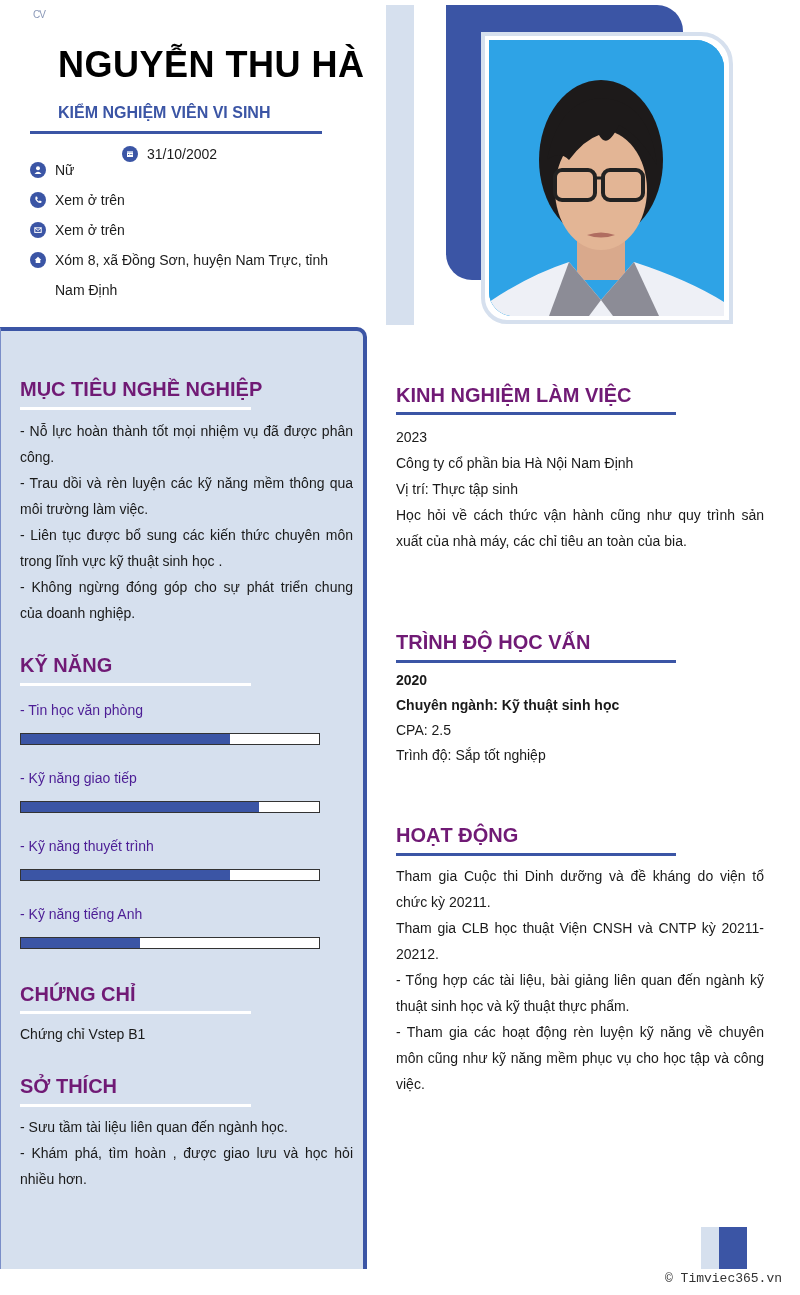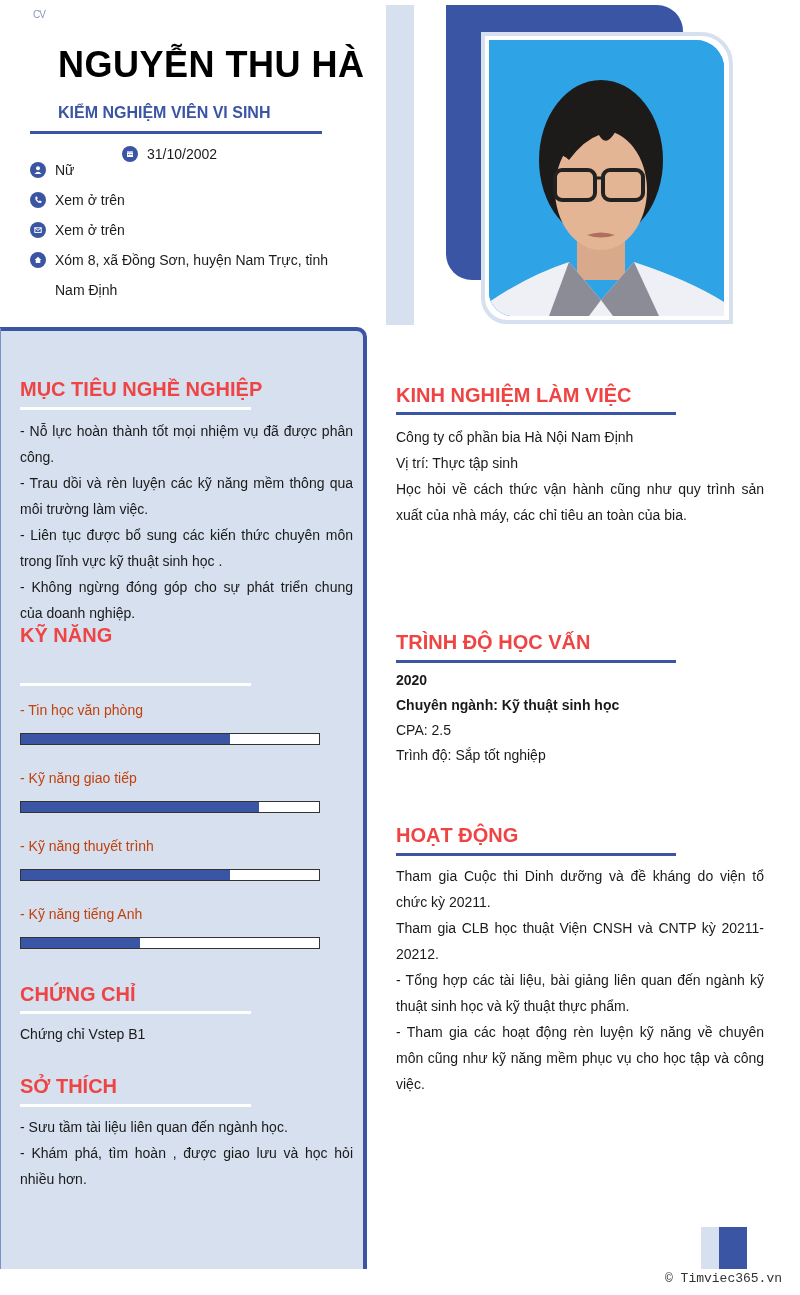--- a/index.html
+++ b/index.html
@@ -26,30 +26,30 @@
   .vbar { left: 386px; top: 5px; width: 12px; height: 320px; background: #d6e0ee; }
 
   
   .photo-bg { left: 446px; top: 5px; width: 237px; height: 275px; background: #3b55a5; border-radius: 0 26px 0 26px; }
   .photo-frame { left: 481px; top: 32px; width: 252px; height: 292px; background: #ffffff; border: 4px solid #d6e0ee; border-radius: 0 32px 0 26px; padding: 0; }
   .photo { position: absolute; left: 4px; top: 4px; width: 235px; height: 276px; border-radius: 0 28px 0 24px; overflow: hidden; background: #2ea3e6; }
 
   
   .sidebar { left: 0; top: 327px; width: 367px; height: 942px; background: #d6e0ee; border-top: 4px solid #3b55a5; border-right: 4px solid #3b55a5; border-left: 1px solid #7a8ec8; border-radius: 0 10px 0 0; }
 
-  .sec-title { position: absolute; font-size: 20px; font-weight: 700; color: #ef4444; }
+  .sec-title { position: absolute; font-size: 20px; font-weight: 700; color: #701a75; }
   .sec-line-w { position: absolute; left: 20px; width: 231px; height: 3px; background: #ffffff; }
   .sec-line-b { position: absolute; left: 396px; width: 280px; height: 3px; background: #3b55a5; }
 
   .para { position: absolute; font-size: 14px; line-height: 26px; color: #1a1a1a; }
   .para.justify { text-align: justify; }
   .para p { margin: 0; }
   .bold { font-weight: 700; }
 
-  .skill-label { position: absolute; left: 20px; font-size: 14px; color: #c2410c; }
+  .skill-label { position: absolute; left: 20px; font-size: 14px; color: #4c1d95; }
   .skill-bar { position: absolute; left: 20px; width: 300px; height: 12px; background: #ffffff; border: 1px solid #333; }
   .skill-fill { height: 100%; background: #3b55a5; }
 
   .foot-l { left: 701px; top: 1227px; width: 18px; height: 42px; background: #d6e0ee; }
   .foot-r { left: 719px; top: 1227px; width: 19px; height: 42px; background: #3b55a5; }
   .copyright { left: 637px; top: 1271px; font-family: "Liberation Mono", monospace; font-size: 13px; color: #333; }
 </style>
 </head>
 <body>
 
@@ -146,21 +146,21 @@
 
 <div class="sec-title" style="left:20px; top:378px;">MỤC TIÊU NGHỀ NGHIỆP</div>
 <div class="sec-line-w" style="top:407px;"></div>
 <div class="para justify" style="left:20px; top:418px; width:333px;">
   <p>- Nỗ lực hoàn thành tốt mọi nhiệm vụ đã được phân công.</p>
   <p>- Trau dồi và rèn luyện các kỹ năng mềm thông qua môi trường làm việc.</p>
   <p>- Liên tục được bổ sung các kiến thức chuyên môn trong lĩnh vực kỹ thuật sinh học .</p>
   <p>- Không ngừng đóng góp cho sự phát triển chung của doanh nghiệp.</p>
 </div>
 
-<div class="sec-title" style="left:20px; top:624px;text-align:center;">KỸ NĂNG</div>
+<div class="sec-title" style="left:20px; top:654px;text-align:center;">KỸ NĂNG</div>
 <div class="sec-line-w" style="top:683px;"></div>
 
 <div class="skill-label" style="top:702px;">- Tin học văn phòng</div>
 <div class="skill-bar" style="top:733px;">
     <div class="skill-fill" style="width: 70%;"></div>
   </div>
 
 <div class="skill-label" style="top:770px;">- Kỹ năng giao tiếp</div>
 <div class="skill-bar" style="top:801px;">
     <div class="skill-fill" style="width: 80%;"></div>
@@ -183,20 +183,21 @@
 <div class="sec-title" style="left:20px; top:1075px;">SỞ THÍCH</div>
 <div class="sec-line-w" style="top:1104px;"></div>
 <div class="para justify" style="left:20px; top:1114px; width:333px;">
   <p>- Sưu tầm tài liệu liên quan đến ngành học.</p>
   <p>- Khám phá, tìm hoàn , được giao lưu và học hỏi nhiều hơn.</p>
 </div>
 
 <div class="sec-title" style="left:396px; top:384px;">KINH NGHIỆM LÀM VIỆC</div>
 <div class="sec-line-b" style="top:412px;"></div>
 <div class="para justify" style="left:396px; top:424px; width:368px;">
+  <p>2023</p>
   <p>Công ty cổ phần bia Hà Nội Nam Định</p>
   <p>Vị trí: Thực tập sinh</p>
   <p>Học hỏi về cách thức vận hành cũng như quy trình sản xuất của nhà máy, các chỉ tiêu an toàn của bia.</p>
 </div>
 
 <div class="sec-title" style="left:396px; top:631px;">TRÌNH ĐỘ HỌC VẤN</div>
 <div class="sec-line-b" style="top:660px;"></div>
 <div class="para" style="left:396px; top:668px; width:368px; line-height:25px;">
   <p class="bold">2020</p>
   <p class="bold">Chuyên ngành: Kỹ thuật sinh học</p>

